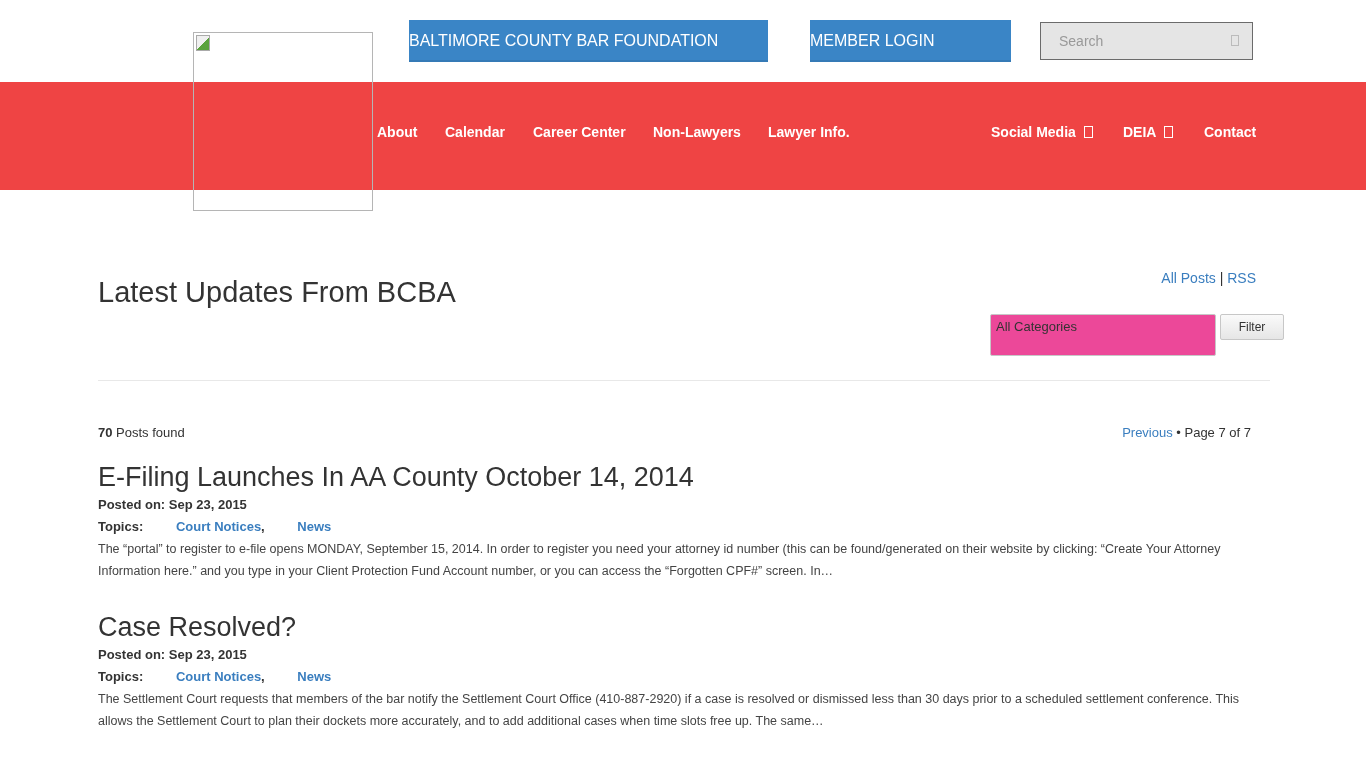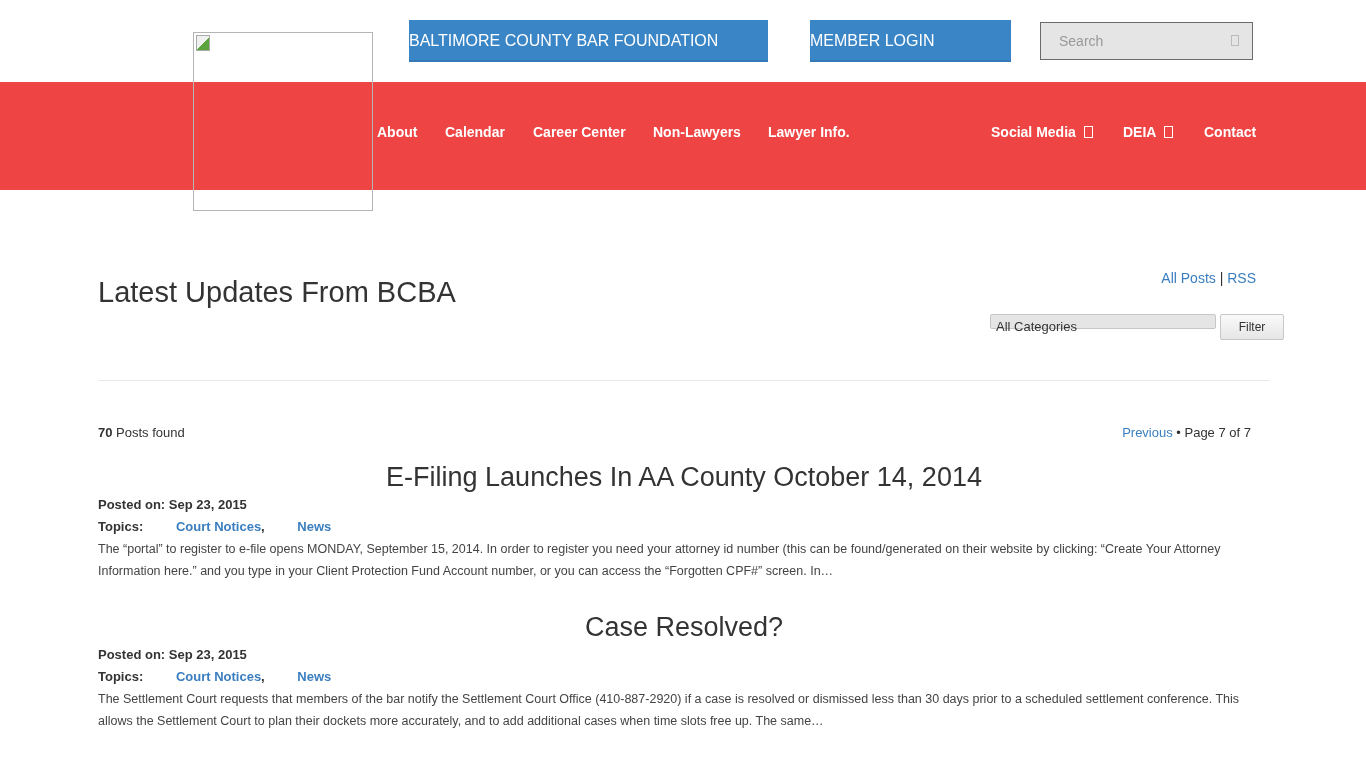--- a/index.html
+++ b/index.html
@@ -44,38 +44,38 @@
   .broken-img {
     position: absolute; left: 2px; top: 2px; width: 14px; height: 16px;
     background: linear-gradient(135deg, #f0f0f0 0 50%, #5aa33d 50% 100%);
     border: 1px solid #aaa;
   }
 
   .page-title { position: absolute; left: 98px; top: 276px; font-size: 29px; color: #333; font-weight: normal; }
   .top-links { position: absolute; right: 110px; top: 260px; font-size: 14px; color: #333; margin-top: 10px; }
   .top-links a { color: #3a7ebf; text-decoration: none; }
   .cat-select {
-    position: absolute; left: 990px; top: 314px; width: 226px; height: 15px;
-    border: 1px solid #c7c7c7; background: #e5e5e5; font-size: 13px; padding-left: 5px; line-height: 24px; color: #333;
+    position: absolute; left: 990px; top: 314px; width: 226px; height: 42px;
+    border: 1px solid #c7c7c7; background: #ec4899; font-size: 13px; padding-left: 5px; line-height: 24px; color: #333;
     border-radius: 2px;
   }
   .filter-btn {
     position: absolute; left: 1220px; top: 314px; width: 64px; height: 26px;
     border: 1px solid #c7c7c7; background: linear-gradient(#fafafa, #e6e6e6); font-size: 12px;
     font-family: "Liberation Sans", sans-serif; color: #333; border-radius: 2px; cursor: pointer;
   }
   .divider { position: absolute; left: 98px; top: 380px; width: 1172px; height: 1px; background: #e8e8e8; }
 
   .count { position: absolute; left: 98px; top: 425px; font-size: 13px; color: #333; }
   .count b { font-weight: bold; }
   .pager { position: absolute; right: 115px; top: 425px; font-size: 13px; color: #333; }
   .pager a { color: #3a7ebf; text-decoration: none; }
 
   .post { position: absolute; left: 98px; width: 1172px; }
-  .post-title { font-size: 27px; color: #333; font-weight: normal; line-height: 34px; cursor: pointer; text-align: center; }
+  .post-title { font-size: 27px; color: #333; font-weight: normal; line-height: 34px; cursor: pointer; }
   .post-meta { font-size: 13px; color: #333; line-height: 22px; font-weight: bold; }
   .post-meta a { color: #3a7ebf; text-decoration: none; margin-left: 29px; }
   .post-excerpt { font-size: 12.5px; color: #444; line-height: 22px; }
 </style>
 </head>
 <body>
 
 <div class="topbar">
   <button class="top-btn btn-foundation">BALTIMORE COUNTY BAR FOUNDATION</button>
   <button class="top-btn btn-login">MEMBER LOGIN</button>

